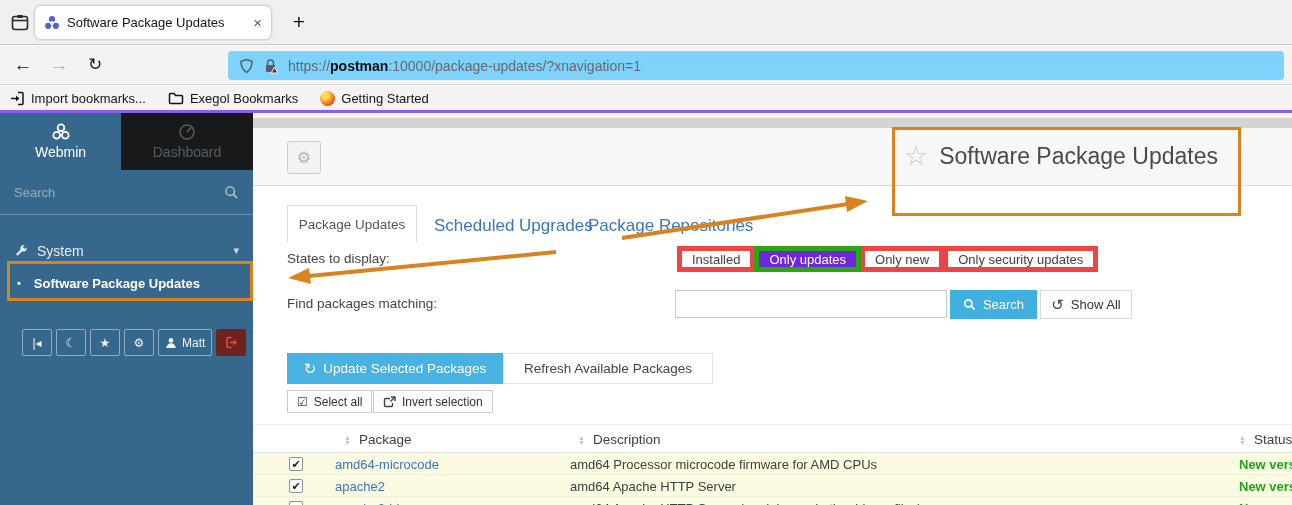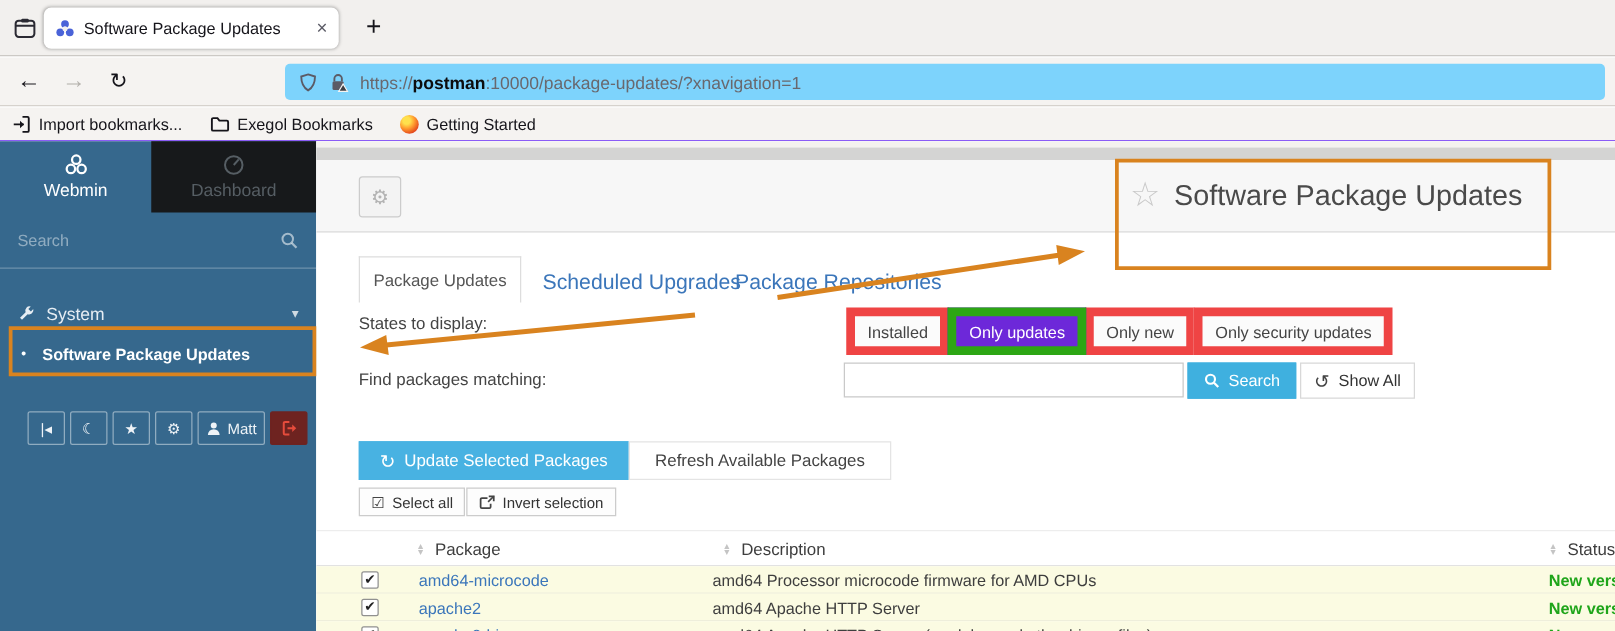--- a/index.html
+++ b/index.html
@@ -17,21 +17,21 @@
 
   .toolbar { position:absolute; top:46px; left:0; width:1292px; height:39px; background:#f5f3f1; border-bottom:1px solid #d6d2cd; }
   .nav-btn { position:absolute; top:4px; font-size:19px; width:30px; height:30px; text-align:center; line-height:30px; }
   .back { left:8px; color:#15141a; }
   .fwd { left:44px; color:#b5b2ad; }
   .reload { left:80px; color:#15141a; font-size:17px; }
   .urlbar { position:absolute; left:228px; top:5px; width:1056px; height:29px; background:#7dd3fc; border-radius:4px; display:flex; align-items:center; padding:0 11px; gap:9px; }
   .url-text { font-size:14px; color:#69686e; white-space:nowrap; overflow:hidden; }
   .url-text b { color:#0c0c0d; font-weight:bold; }
 
-  .bookmarksbar { position:absolute; top:86px; left:0; width:1292px; height:27px; background:#f5f3f1; border-bottom:1px solid #8b5cf6; display:flex; align-items:center; gap:22px; padding-left:10px; }
+  .bookmarksbar { position:absolute; top:86px; left:0; width:1292px; height:27px; background:#f5f3f1; border-bottom:3px solid #8b5cf6; display:flex; align-items:center; gap:22px; padding-left:10px; }
   .bm { display:flex; align-items:center; gap:6px; font-size:13px; color:#15141a; }
   .ff-globe { width:15px; height:15px; border-radius:50%; background:radial-gradient(circle at 35% 30%, #ffe14d 0 20%, #ff9a2e 45%, #e4491c 75%, #b5007f 100%); }
 
   
   .sidebar { position:absolute; left:0; top:113px; width:253px; height:392px; background:#36688d; color:#fff; }
   .side-tabs { display:flex; height:57px; }
   .side-tab { display:flex; flex-direction:column; align-items:center; justify-content:center; gap:3px; font-size:14px; }
   .side-tab.active { width:121px; color:#ffffff; }
   .side-tab.dash { width:132px; background:#17191b; color:#565e64; }
   .side-search { height:45px; display:flex; align-items:center; padding:0 14px; border-bottom:1px solid rgba(255,255,255,.28); }
@@ -58,38 +58,38 @@
   .tab-active { position:absolute; left:34px; top:92px; width:130px; height:37px; background:#fff; border:1px solid #ddd; border-bottom:none; display:flex; align-items:center; justify-content:center; font-size:13.5px; color:#555; }
   .tab-link { position:absolute; top:103px; font-size:17px; color:#3b76ba; }
   .tab-link.l1 { left:181px; } .tab-link.l2 { left:335px; }
 
   .lbl { position:absolute; font-size:13.5px; color:#444; }
   .states-lbl { left:34px; top:138px; }
   .find-lbl { left:34px; top:183px; }
   .found-lbl { left:34px; top:221px; }
 
   .state-group { position:absolute; left:425px; top:133px; display:flex; }
-  .state-btn { height:26px; border:7px solid #ef4444; background:#fbfbfb; color:#444; font-size:13px; display:flex; align-items:center; padding:12px 10px; margin-left:-1px; white-space:nowrap; }
+  .state-btn { height:26px; border:5px solid #ef4444; background:#fbfbfb; color:#444; font-size:13px; display:flex; align-items:center; padding:0 10px; margin-left:-1px; white-space:nowrap; }
   .state-btn.active { background:#6d28d9; border-color:#2da614; color:#fff; z-index:1; }
 
   .find-input { position:absolute; left:422px; top:177px; width:272px; height:28px; border:1px solid #c9c9c9; font-size:13px; padding:0 7px; font-family:"Liberation Sans",sans-serif; outline:none; }
   .btn { display:flex; align-items:center; justify-content:center; gap:7px; font-size:13px; white-space:nowrap; }
   .search-btn { position:absolute; left:697px; top:177px; width:87px; height:29px; background:#3fb0df; color:#fff; border:1px solid #3fb0df; }
   .showall-btn { position:absolute; left:787px; top:177px; width:92px; height:29px; background:#fff; color:#333; border:1px solid #d8d8d8; }
   .showall-btn .ric { font-size:15px; color:#444; }
   .update-btn { position:absolute; left:34px; top:240px; width:216px; height:31px; background:#48b2e2; color:#fff; border:1px solid #48b2e2; font-size:13.5px; }
   .update-btn .ric { font-size:15px; }
   .refresh-btn { position:absolute; left:250px; top:240px; width:210px; height:31px; background:#fff; color:#444; border:1px solid #e4e4e4; font-size:13.5px; }
   .mini-btn { position:absolute; top:277px; height:23px; background:#fdfdfd; border:1px solid #ccc; color:#333; font-size:12px; display:flex; align-items:center; gap:6px; padding:0 9px; }
   .selall-btn { left:34px; } .invert-btn { left:120px; }
   .mini-btn .mic { font-size:12px; color:#444; }
 
   .thead { position:absolute; left:0; top:311px; width:100%; height:29px; background:#fff; border-top:1px solid #ededed; border-bottom:1px solid #e2e2e2; }
   .th { position:absolute; top:0; height:29px; display:flex; align-items:center; gap:8px; font-size:13.5px; color:#3e3e3e; }
-  .th.c1 { left:80px;justify-content:flex-end; } .th.c2 { left:325px; } .th.c3 { left:986px; }
+  .th.c1 { left:91px;justify-content:flex-end; } .th.c2 { left:325px; } .th.c3 { left:986px; }
   .sort { display:flex; flex-direction:column; font-size:7px; line-height:5px; color:#c4c4c4; }
   .trow { position:absolute; left:0; width:100%; height:22px; background:#fbfbe2; border-bottom:1px solid #eeeedb; overflow:hidden; }
   .trow.r0 { top:340px; } .trow.r1 { top:362px; } .trow.r2 { top:384px; }
   .cb { position:absolute; left:36px; top:4px; width:14px; height:14px; background:#fff; border:1px solid #909090; border-radius:2px; font-size:11px; line-height:13px; text-align:center; color:#222; }
   .pkg { position:absolute; left:82px; top:4px; font-size:13px; color:#3b76ba; }
   .desc { position:absolute; left:317px; top:4px; font-size:13px; color:#3e3e3e; white-space:nowrap; }
   .status { position:absolute; left:986px; top:4px; font-size:13px; font-weight:bold; color:#1fa51a; white-space:nowrap; }
 
   
   .overlay { position:absolute; left:0; top:0; width:1292px; height:505px; pointer-events:none; z-index:50; }

